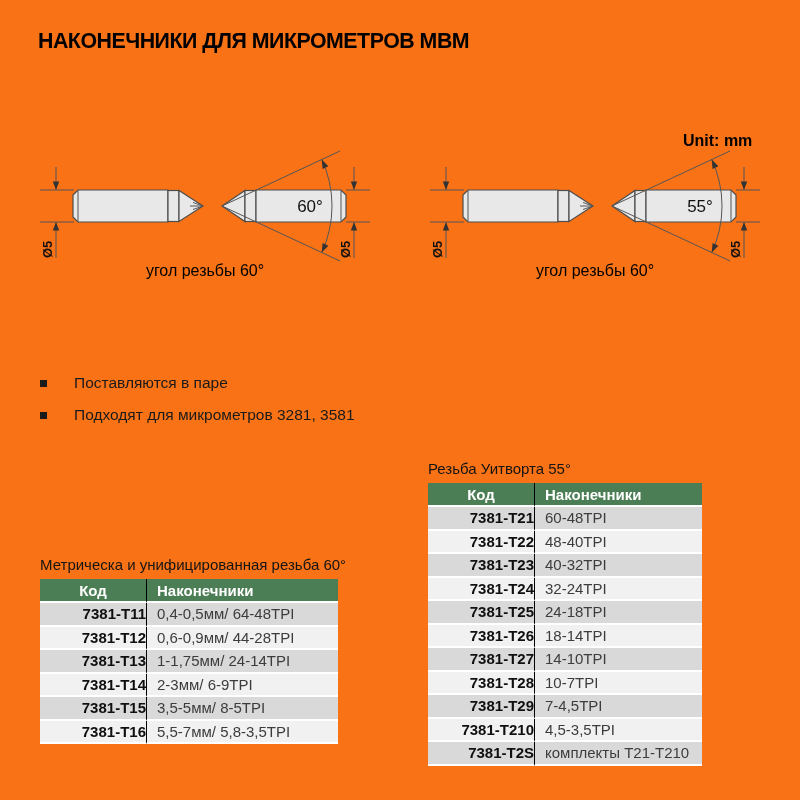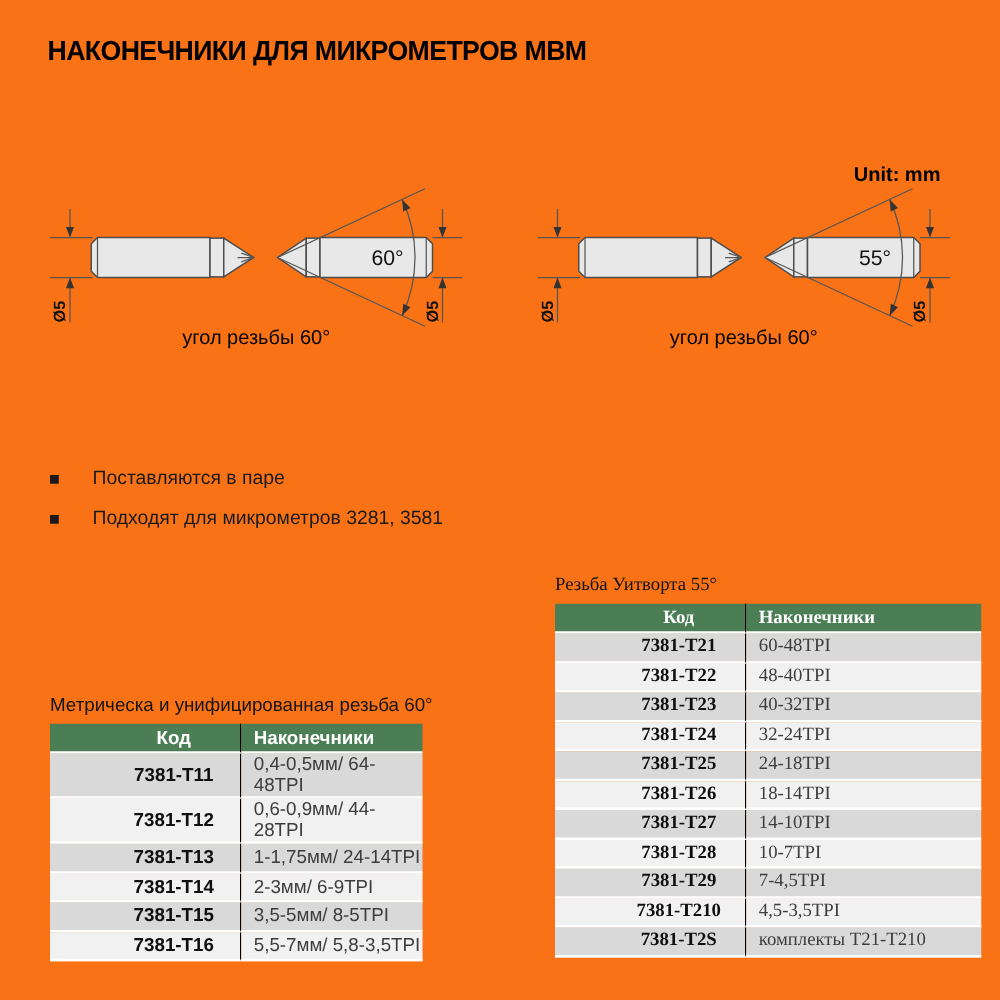--- a/index.html
+++ b/index.html
@@ -17,31 +17,31 @@
   .cap-left{left:40px;}
   .cap-right{left:430px;}
   .unit-label{position:absolute;left:683px;top:132px;font-size:16px;font-weight:700;color:#000;}
 
   .features{position:absolute;left:40px;top:374px;margin:0;padding:0;list-style:none;text-align:center;}
   .features li{display:flex;align-items:flex-start;margin-bottom:14px;font-size:15.5px;color:#1a1a1a;}
   .sq-bullet{display:inline-block;width:7px;height:7px;background:#1a1a1a;margin-top:6px;margin-right:27px;flex:0 0 auto;}
 
   .tbl-section{position:absolute;}
   .tbl-metric{left:40px;top:556px;width:298px;}
-  .tbl-whitworth{left:444px;top:460px;width:341px;font-family:Liberation Serif, serif;}
+  .tbl-whitworth{left:428px;top:460px;width:274px;}
   .tbl-title{font-size:15px;color:#141414;margin:0 0 6px 0;white-space:nowrap;}
   table{border-collapse:separate;border-spacing:0;table-layout:fixed;width:100%;}
   th,td{padding:0;vertical-align:middle;}
   thead th{background:#4c7e56;color:#ffffff;font-size:15px;font-weight:700;
     height:22px;border-bottom:2px solid #fff;}
-  th.col-code,td.col-code{width:106px;padding-left:46px;}
+  th.col-code,td.col-code{width:106px;}
   th.col-code{text-align:center;border-right:1.2px solid #000;}
   th.col-desc{text-align:left;padding-left:10px;}
   td{height:21.5px;font-size:15px;border-bottom:2px solid #fff;}
-  td.col-code{font-weight:700;color:#0f0f0f;text-align:center;border-right:1.2px solid #000;}
+  td.col-code{font-weight:700;color:#0f0f0f;text-align:right;border-right:1.2px solid #000;}
   td.col-desc{color:#3c3c3c;padding-left:10px;text-align:left;}
   tbody tr:nth-child(odd) td{background:#d9d9d9;}
   tbody tr:nth-child(even) td{background:#f1f1f1;}
 
   .metal{fill:#e8e8e8;stroke:#4d4d4d;stroke-width:1.2;}
   .thin{stroke:#555;stroke-width:1;fill:none;}
   .arrow{fill:#333;stroke:none;}
   .dimtext{fill:#111;font-size:13px;font-weight:700;}
   .angletext{fill:#111;font-size:17px;}
 </style>

